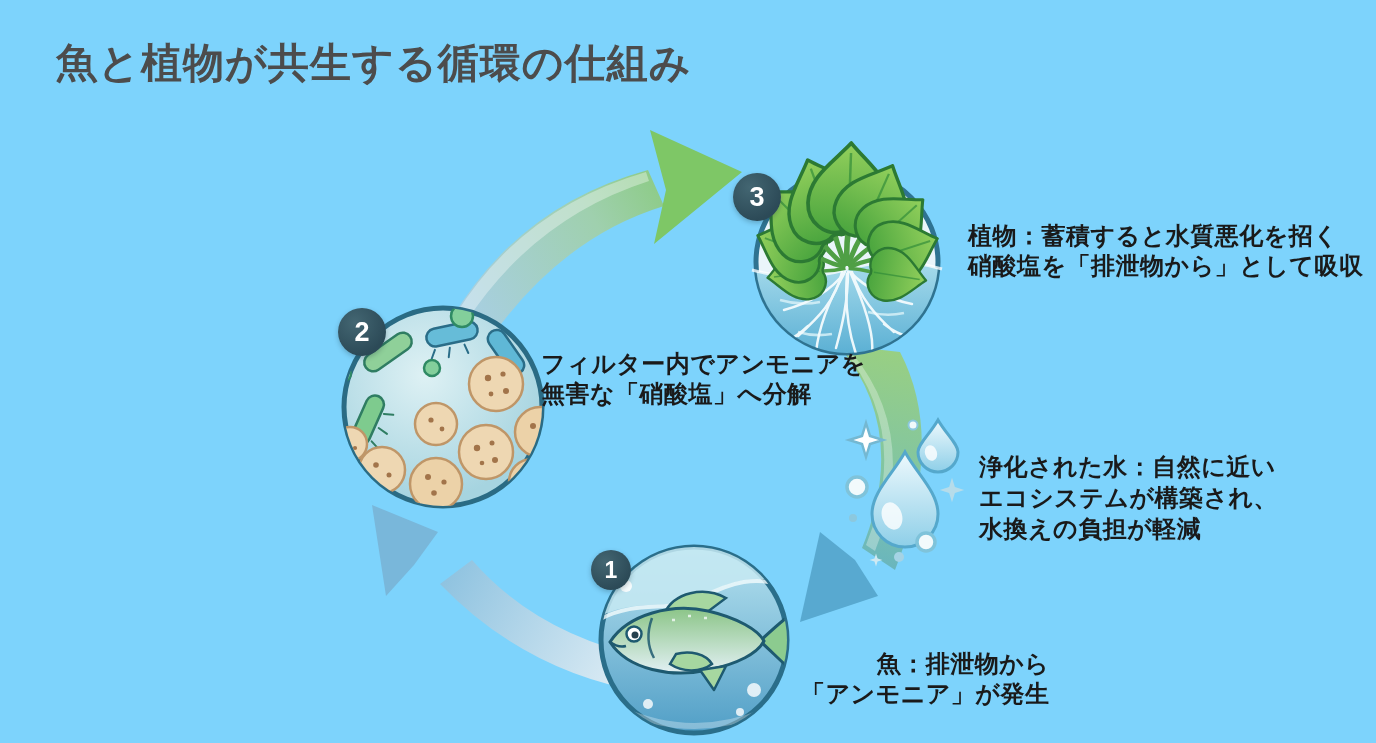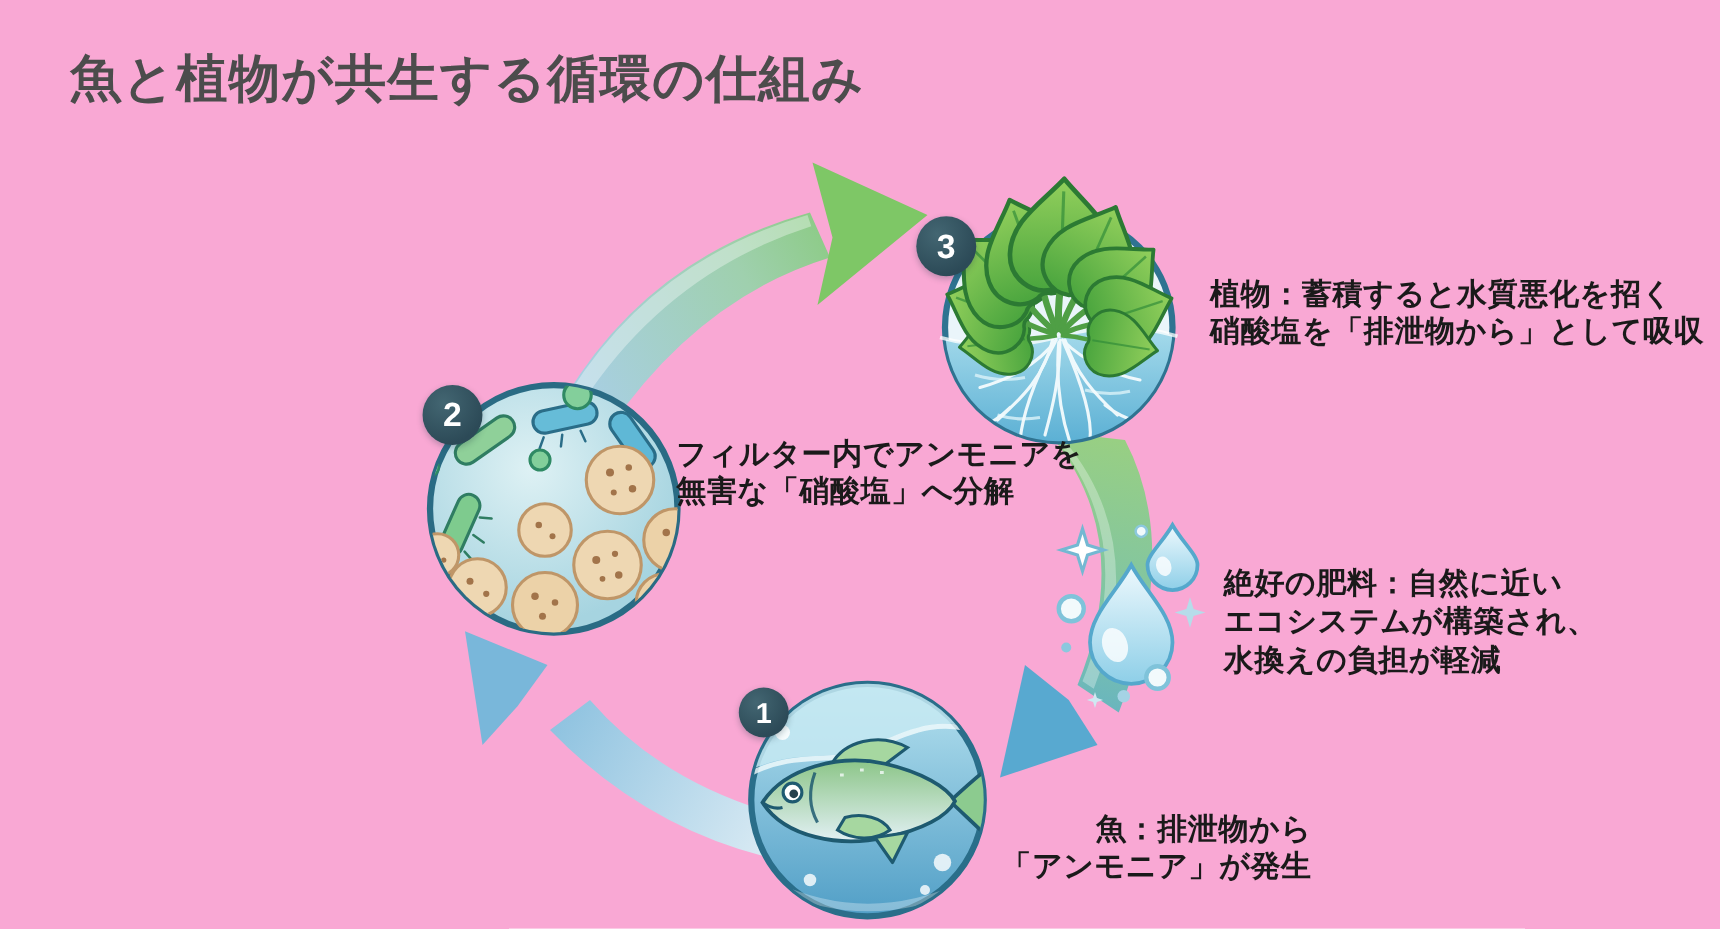--- a/index.html
+++ b/index.html
@@ -1,20 +1,20 @@
 <!DOCTYPE html>
 <html><head>
 <meta charset="utf-8">
 <style>
   html, body { margin: 0; padding: 0; background: #fdfdfd; }
   .canvas {
     position: relative;
     width: 1376px;
     height: 743px;
-    background: #f9a8d4;
+    background: #7dd3fc;
     overflow: hidden;
     font-family: "Liberation Sans", sans-serif;
   }
   .page-title {
     position: absolute;
     left: 56px;
     top: 36px;
     margin: 0;
     font-size: 41px;
     font-weight: 800;
@@ -296,21 +296,21 @@
     <div>フィルター内でアンモニアを</div>
     <div>無害な「硝酸塩」へ分解</div>
   </div>
 
   <div class="label label-plant">
     <div>植物：蓄積すると水質悪化を招く</div>
     <div>硝酸塩を「排泄物から」として吸収</div>
   </div>
 
   <div class="label label-water">
-    <div>絶好の肥料：自然に近い</div>
+    <div>浄化された水：自然に近い</div>
     <div>エコシステムが構築され、</div>
     <div>水換えの負担が軽減</div>
   </div>
 
   <div class="label label-fish">
     <div>魚：排泄物から</div>
     <div>「アンモニア」が発生</div>
   </div>
 
 </div>

